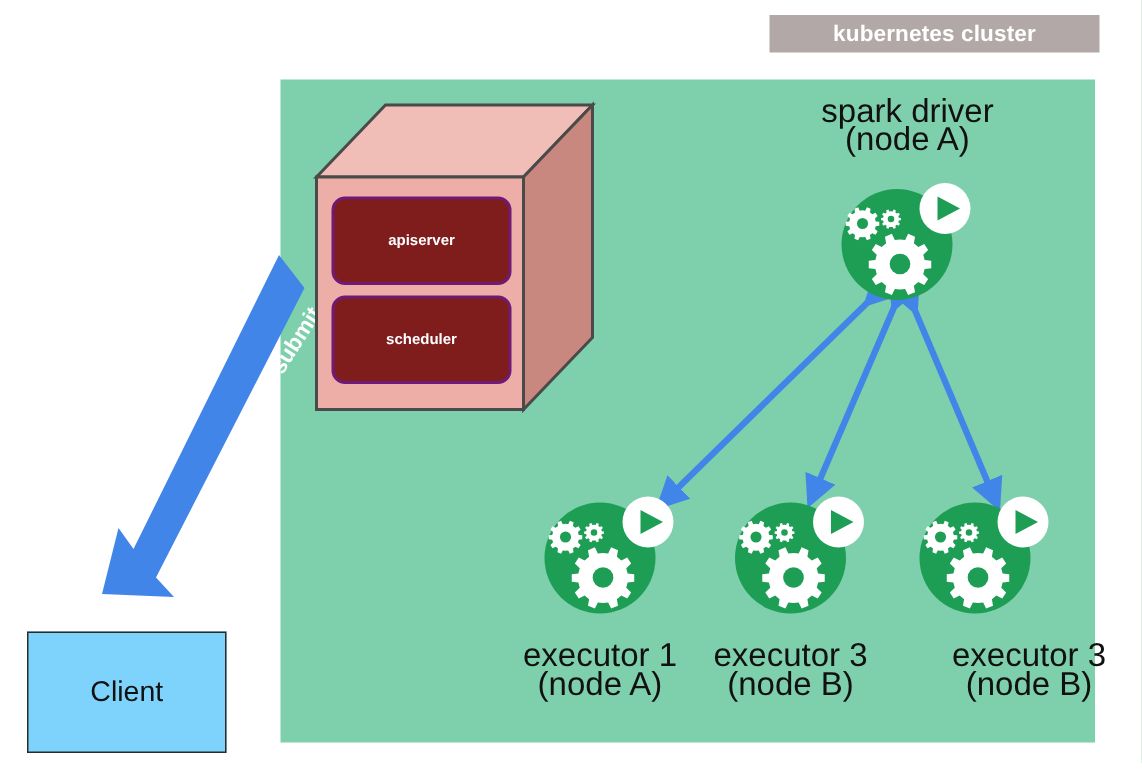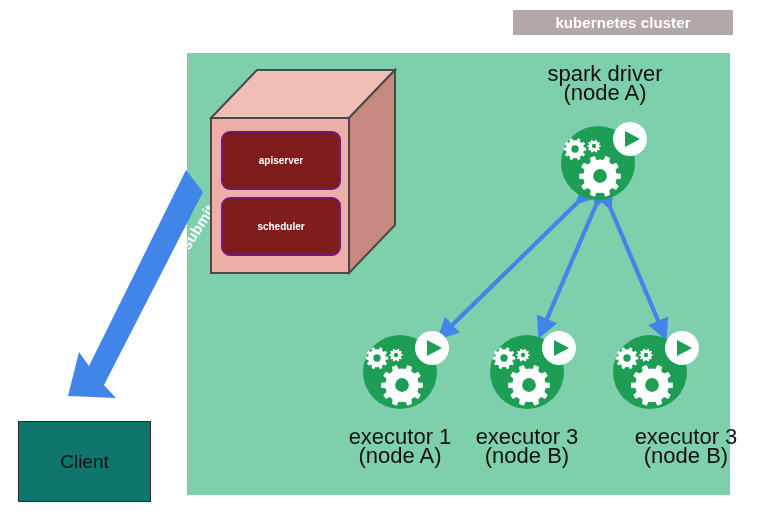--- a/index.html
+++ b/index.html
@@ -47,21 +47,21 @@
     text-align: center;
     letter-spacing: 0.1px;
   }
 
   
   #client-box {
     left: 18px;
     top: 421px;
     width: 133px;
     height: 81px;
-    background: #0f766e;
+    background: #7dd3fc;
     border: 1px solid #2b2b2b;
     box-sizing: border-box;
   }
   #client-label {
     position: absolute;
     left: 0; top: 0; right: 0; bottom: 0;
     display: flex;
     align-items: center;
     justify-content: center;
     font-size: 19px;

